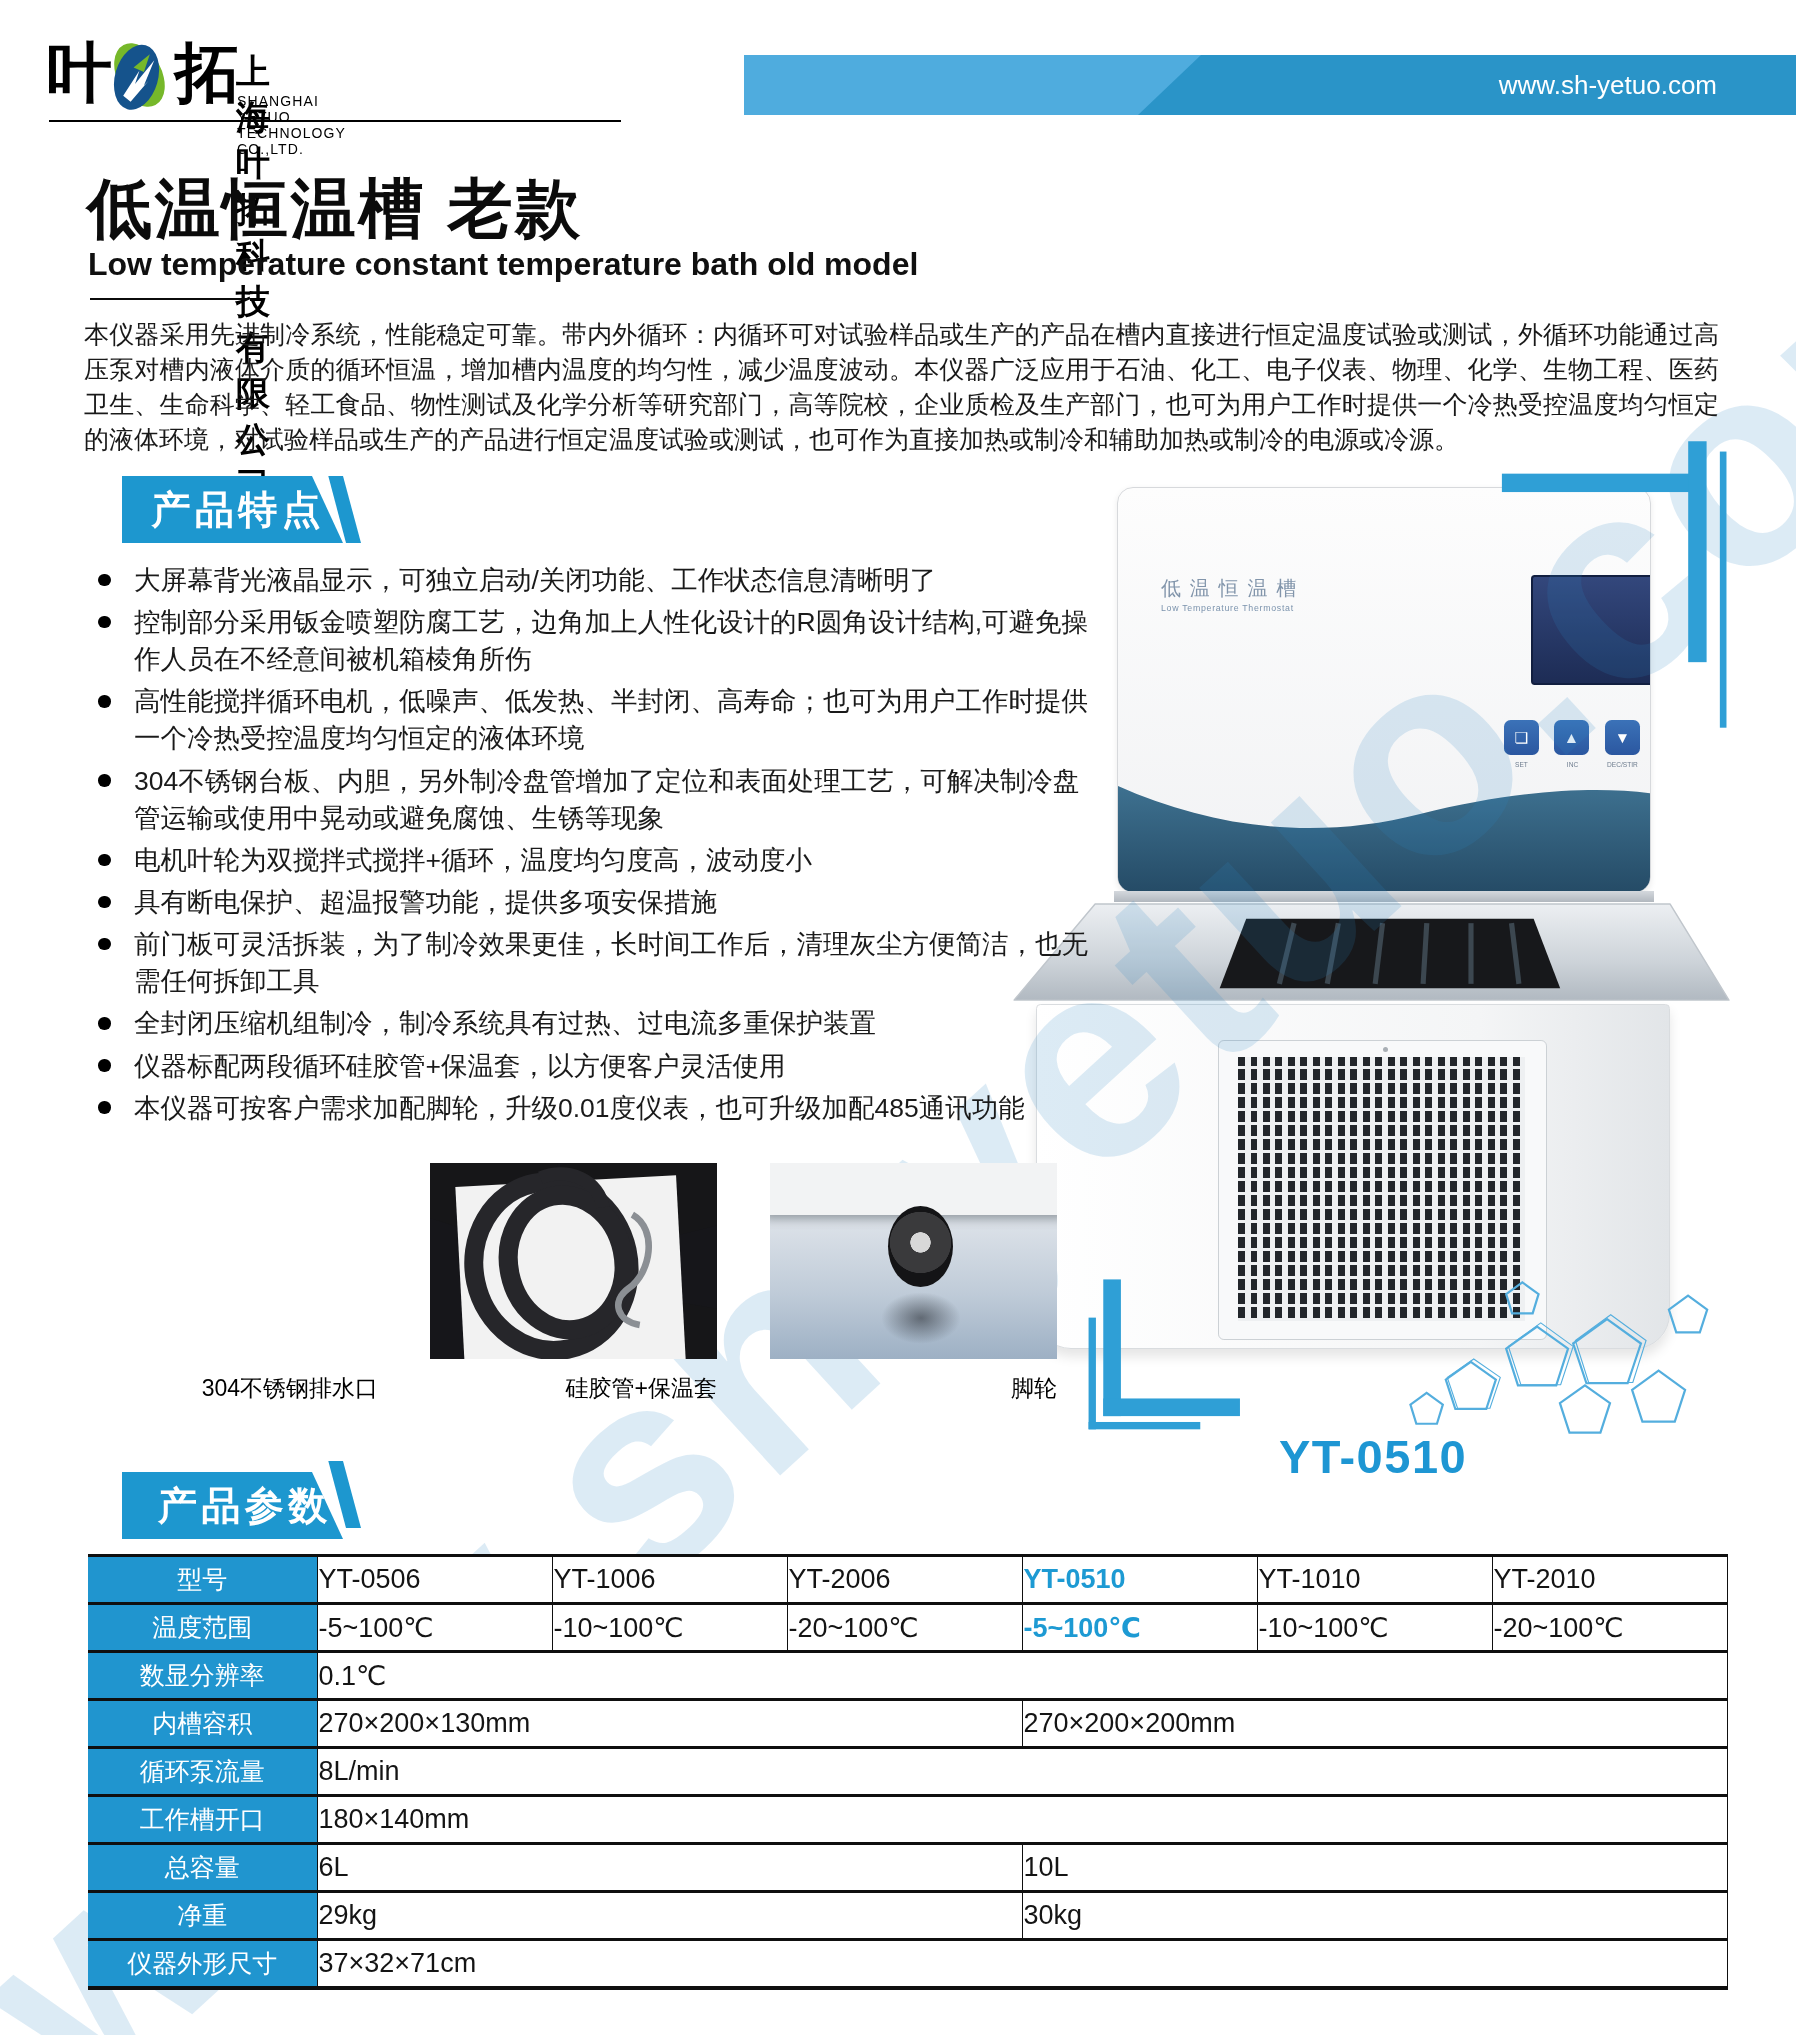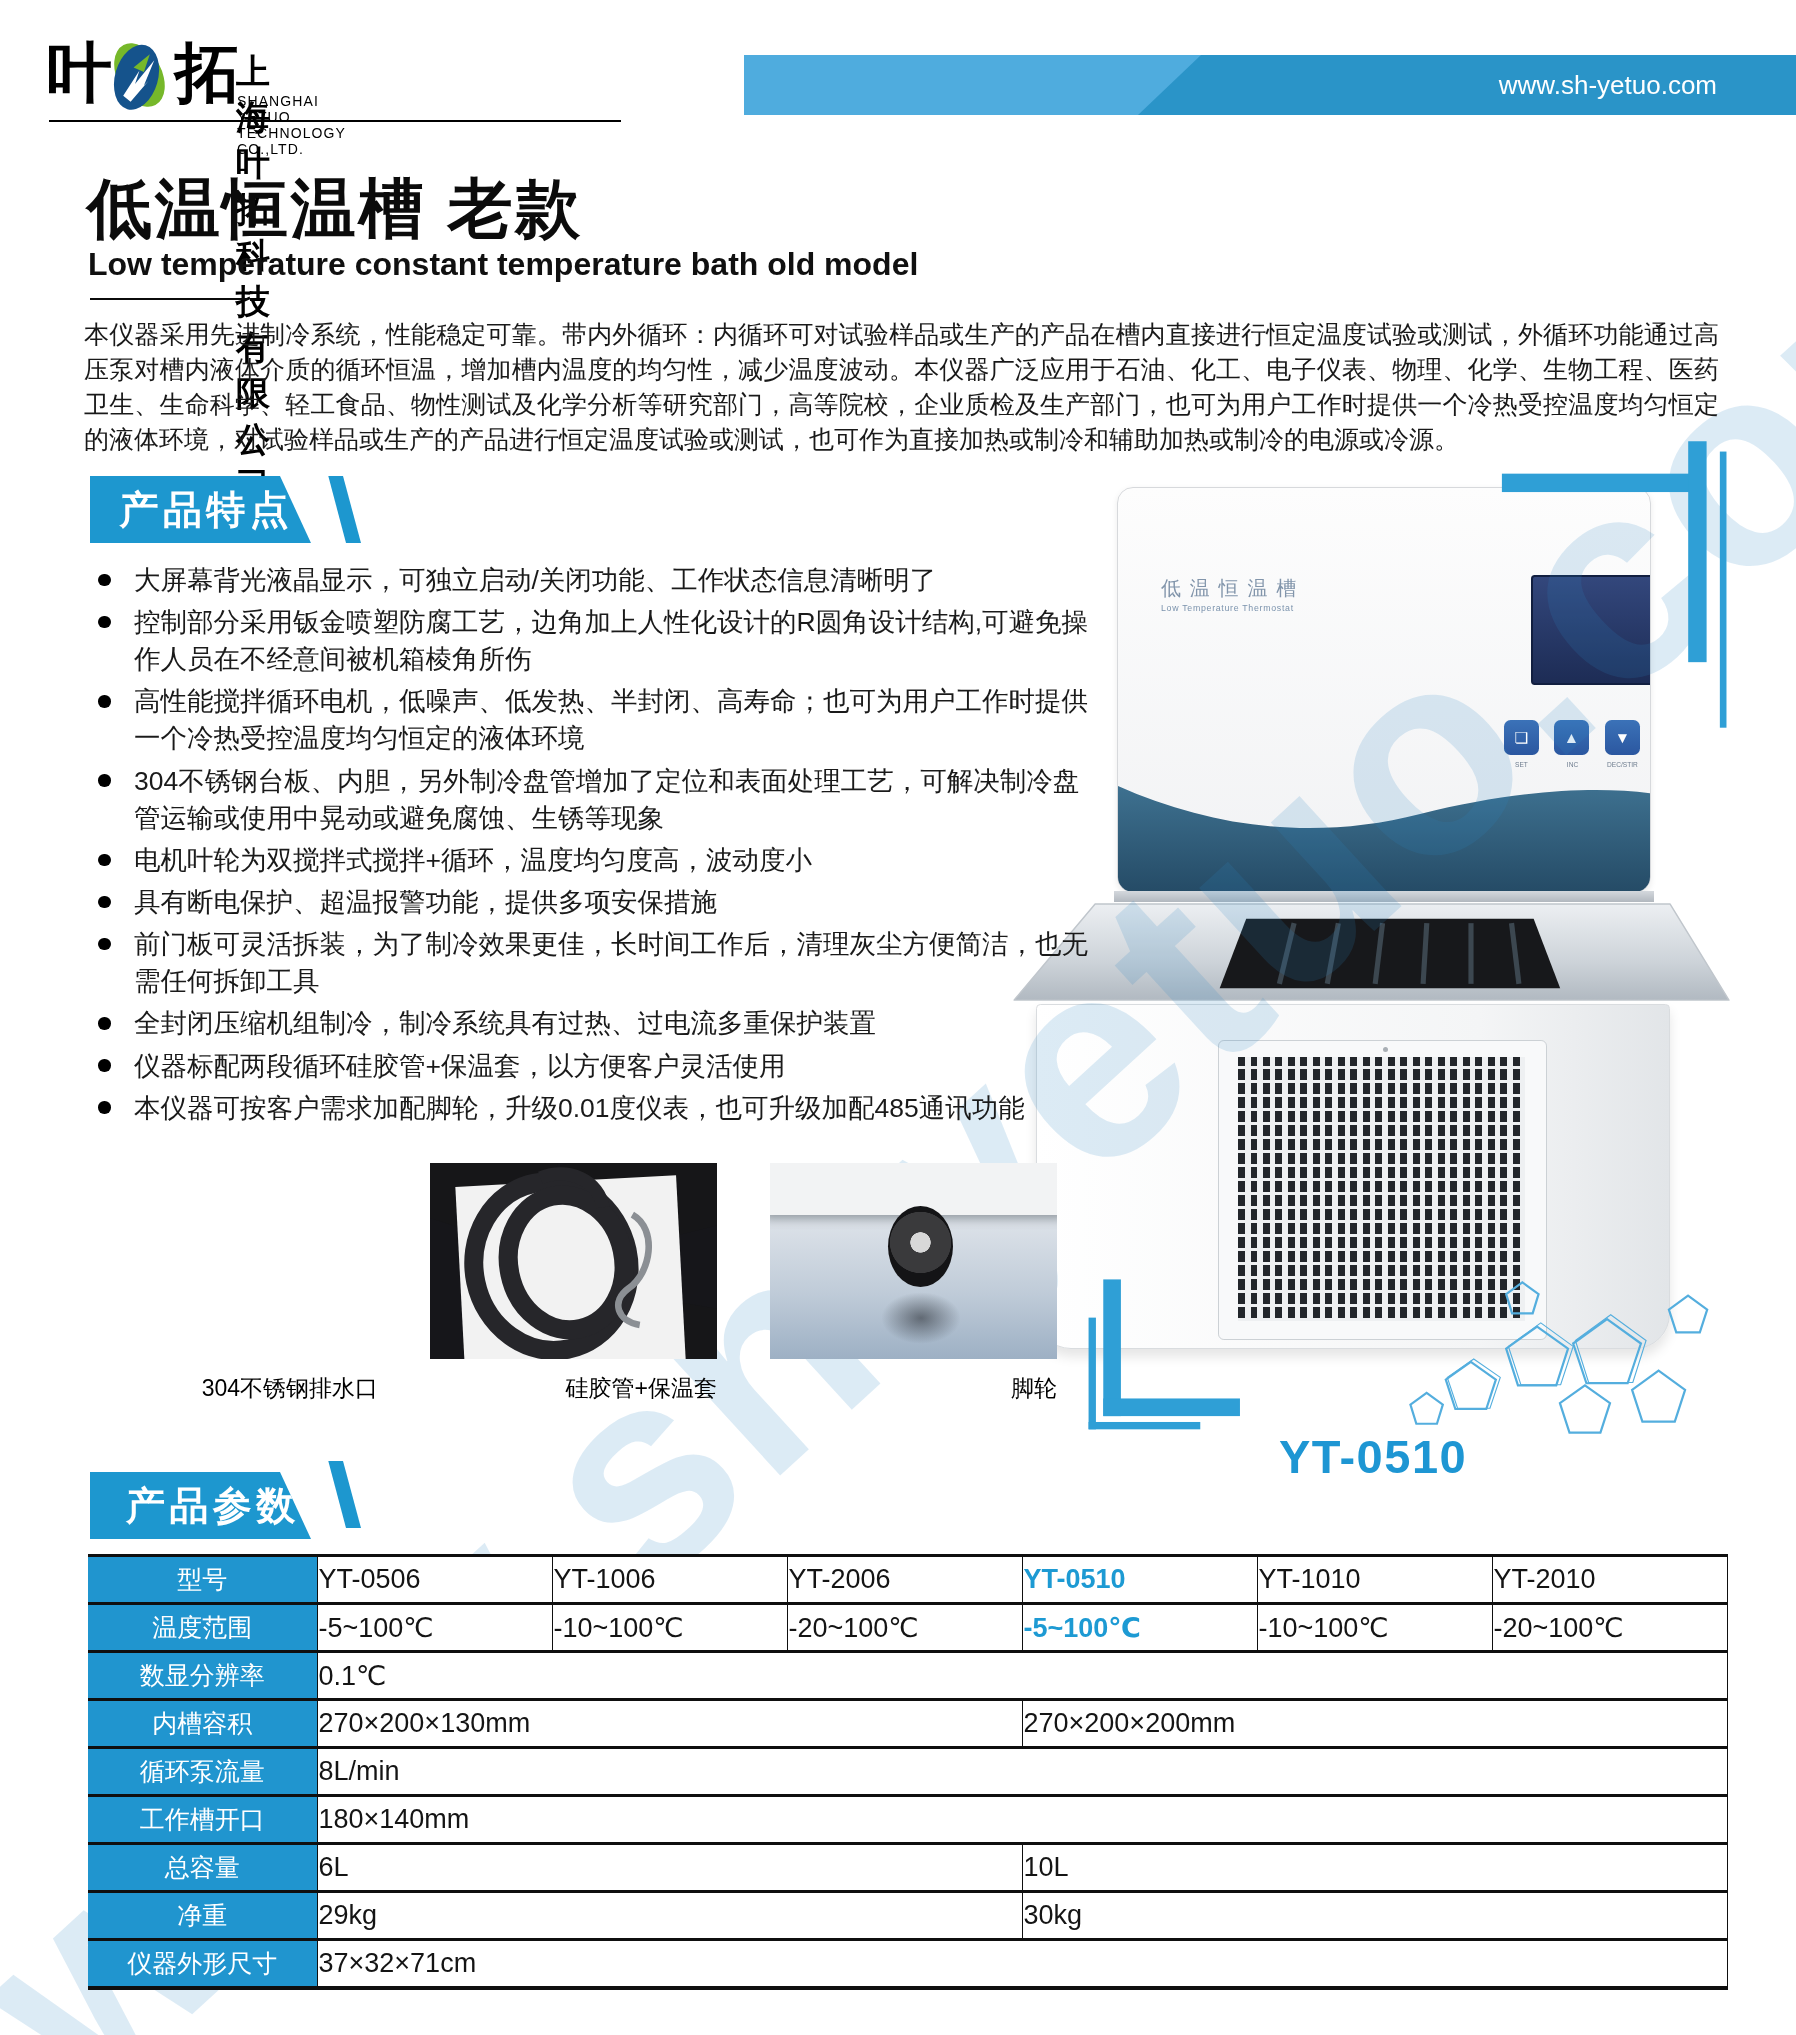--- a/index.html
+++ b/index.html
@@ -34,21 +34,21 @@
   .title-en{position:absolute;left:88px;top:246px;font-size:32px;font-weight:700;color:#101010;z-index:4;}
   .title-line{position:absolute;left:90px;top:298px;width:158px;height:2.2px;background:#0b0b0b;z-index:4;}
 
   .intro{position:absolute;left:84px;top:317px;width:1635px;font-size:25px;line-height:35px;
          text-align:justify;color:#191919;z-index:4;}
 
   
   .badge{position:absolute;width:221px;height:67px;background:#1d97cf;z-index:4;
          clip-path:polygon(0 0,190px 0,221px 67px,0 67px);
          color:#fff;font-size:39px;font-weight:bold;letter-spacing:4.4px;
-         line-height:67px;padding-left:29.5px;box-sizing:content-box;}
+         line-height:67px;padding-left:29.5px;box-sizing:content-box;margin-left:32px;}
   .badge-stripe{position:absolute;width:43px;height:67px;background:#1d97cf;z-index:4;
                 clip-path:polygon(10.3px 0,25px 0,43px 67px,28px 67px);}
   .badge.features{left:90px;top:476px;}
   .stripe.features{left:318px;top:476px;}
   .badge.specs{left:90px;top:1472px;padding-left:36px;}
   .stripe.specs{left:318px;top:1461px;}
 
   
   .features-list{position:absolute;left:94px;top:562px;width:997px;z-index:4;
                  list-style:none;margin:0;padding:0;}

